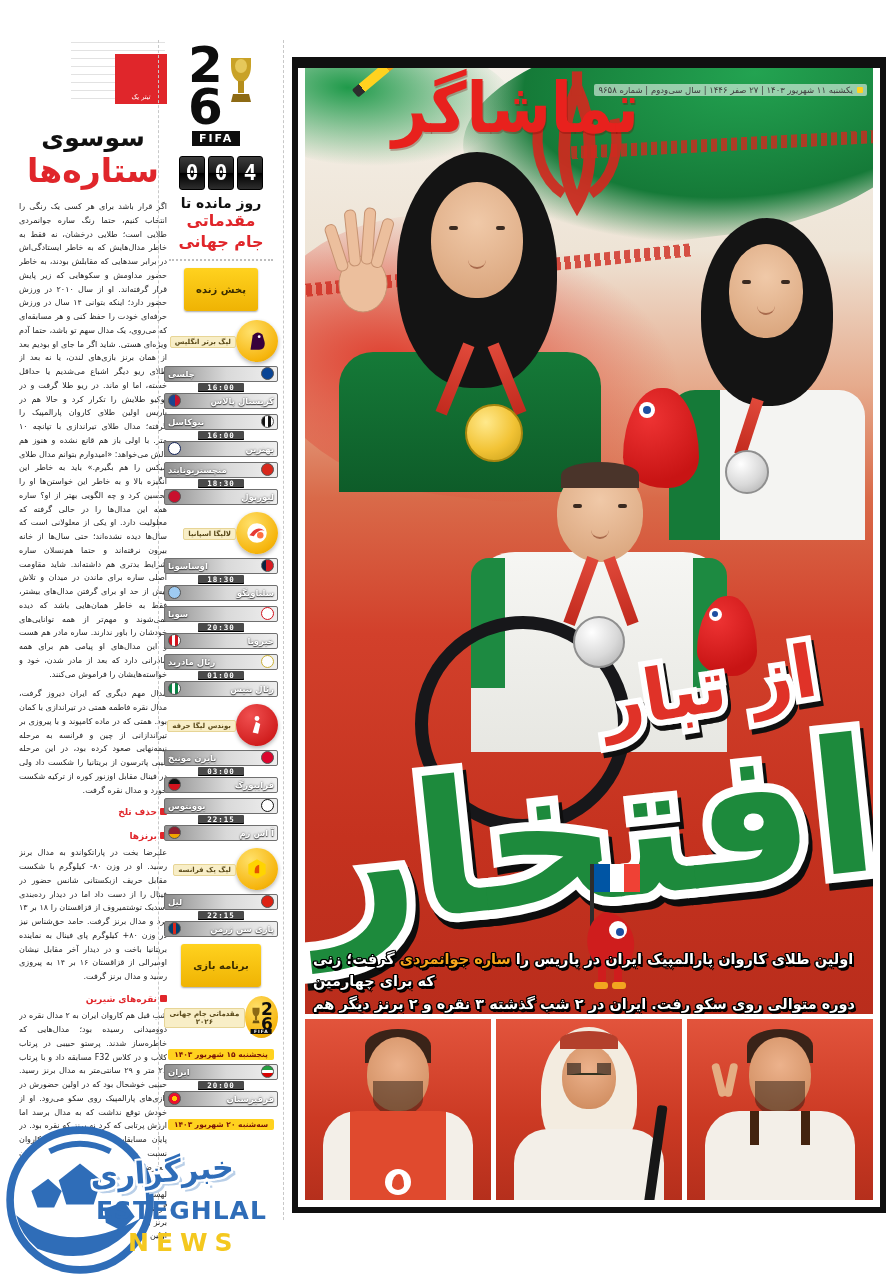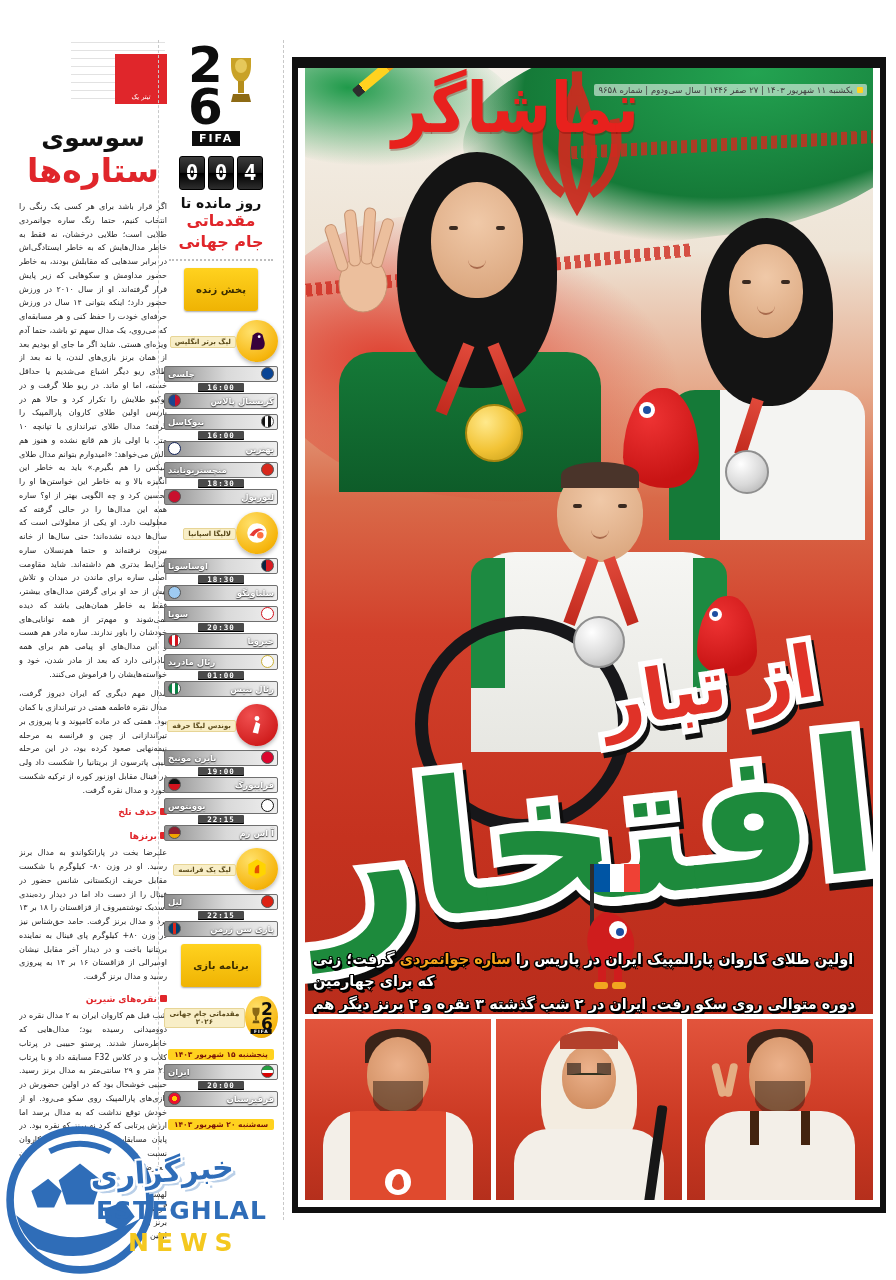--- a/index.html
+++ b/index.html
@@ -298,21 +298,21 @@
         </svg>
     </div>
     <div class="lcap">بوندس لیگا حرفه</div>
   </div>
   <div class="match">
     <div class="mbar">
         <span class="badge b-bay"></span>
         <span class="tname">بایرن مونیخ</span>
       </div>
     <div class="mtime">
-        <span class="tchip">19:00</span>
+        <span class="tchip">03:00</span>
       </div>
     <div class="mbar">
         <span class="tname">فرایبورگ</span>
         <span class="badge b-fre"></span>
       </div>
   </div>
 
   
   <div class="match">
     <div class="mbar">

